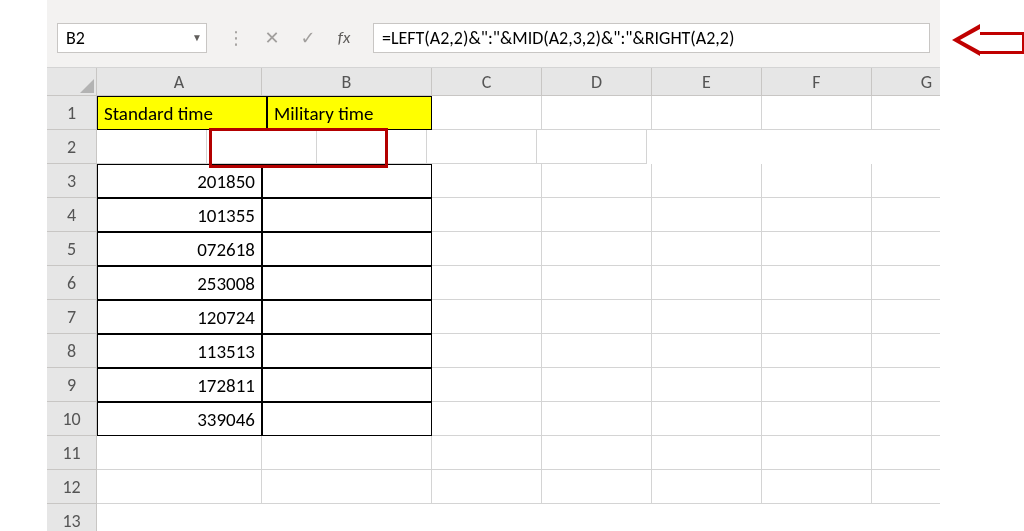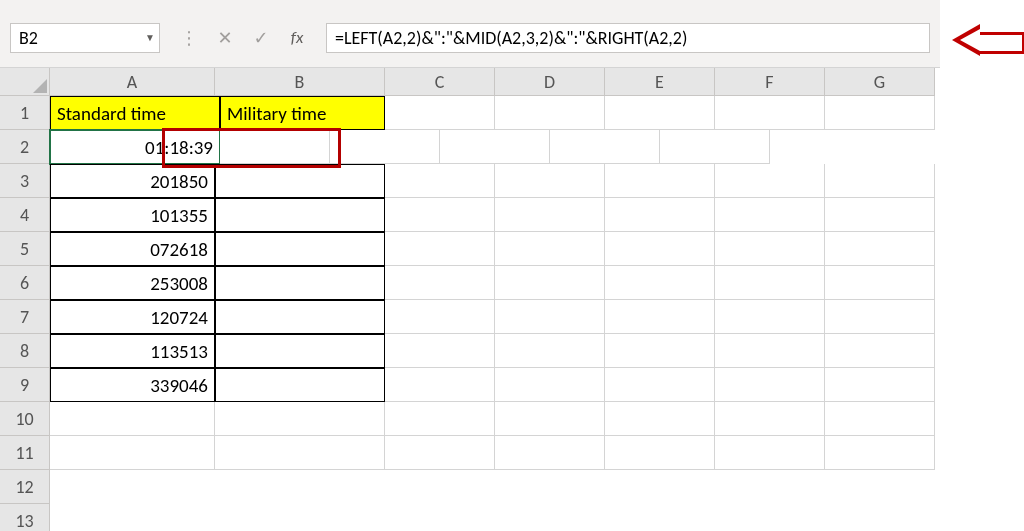--- a/index.html
+++ b/index.html
@@ -9,20 +9,21 @@
     width: 1024px;
     height: 531px;
     overflow: hidden;
     position: relative;
   }
   .app {
     width: 940px;
     height: 508px;
     background: #fff;
     position: relative;
+    padding-left: 47px;
   }
   .formula-bar-area {
     background: #f3f2f1;
     height: 68px;
     border-bottom: 1px solid #d4d4d4;
     padding: 18px 10px 10px 10px;
     display: flex;
     align-items: center;
     gap: 8px;
   }
@@ -261,21 +262,20 @@
         <div class="cell header-cell" style="width:170px">Standard time</div>
         <div class="cell header-cell" style="width:165px">Military time</div>
         <div class="cell" style="width:110px"></div>
         <div class="cell" style="width:110px"></div>
         <div class="cell" style="width:110px"></div>
         <div class="cell" style="width:110px"></div>
         <div class="cell" style="width:110px"></div>
       </div>
 
       <div class="row">
-        <div class="cell boxed right selected" style="width:170px">01:18:39</div>
         <div class="cell" style="width:110px"></div>
         <div class="cell" style="width:110px"></div>
         <div class="cell" style="width:110px"></div>
         <div class="cell" style="width:110px"></div>
         <div class="cell" style="width:110px"></div>
       </div>
 
       <div class="row">
         <div class="cell boxed right" style="width:165px">201850</div>
         <div class="cell boxed" style="width:170px"></div>
@@ -330,20 +330,29 @@
       <div class="row">
         <div class="cell boxed right" style="width:165px">113513</div>
         <div class="cell boxed" style="width:170px"></div>
         <div class="cell" style="width:110px"></div>
         <div class="cell" style="width:110px"></div>
         <div class="cell" style="width:110px"></div>
         <div class="cell" style="width:110px"></div>
         <div class="cell" style="width:110px"></div>
       </div>
 
+      <div class="row">
+        <div class="cell boxed right" style="width:165px">172811</div>
+        <div class="cell boxed" style="width:170px"></div>
+        <div class="cell" style="width:110px"></div>
+        <div class="cell" style="width:110px"></div>
+        <div class="cell" style="width:110px"></div>
+        <div class="cell" style="width:110px"></div>
+        <div class="cell" style="width:110px"></div>
+      </div>
 
       <div class="row">
         <div class="cell boxed right" style="width:165px">339046</div>
         <div class="cell boxed" style="width:170px"></div>
         <div class="cell" style="width:110px"></div>
         <div class="cell" style="width:110px"></div>
         <div class="cell" style="width:110px"></div>
         <div class="cell" style="width:110px"></div>
         <div class="cell" style="width:110px"></div>
       </div>

